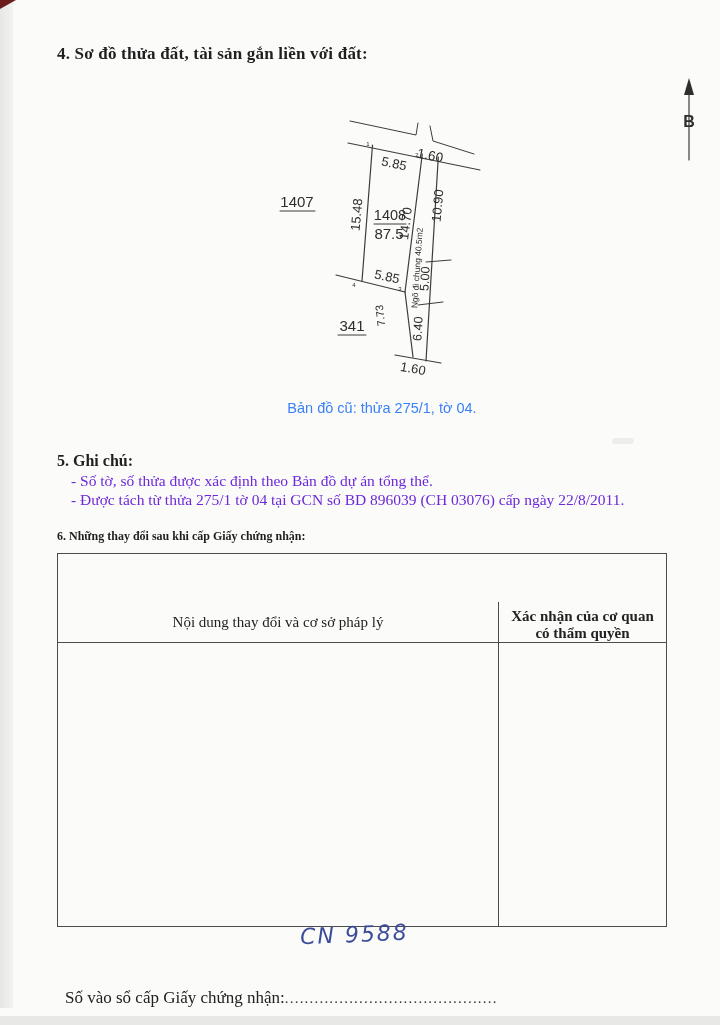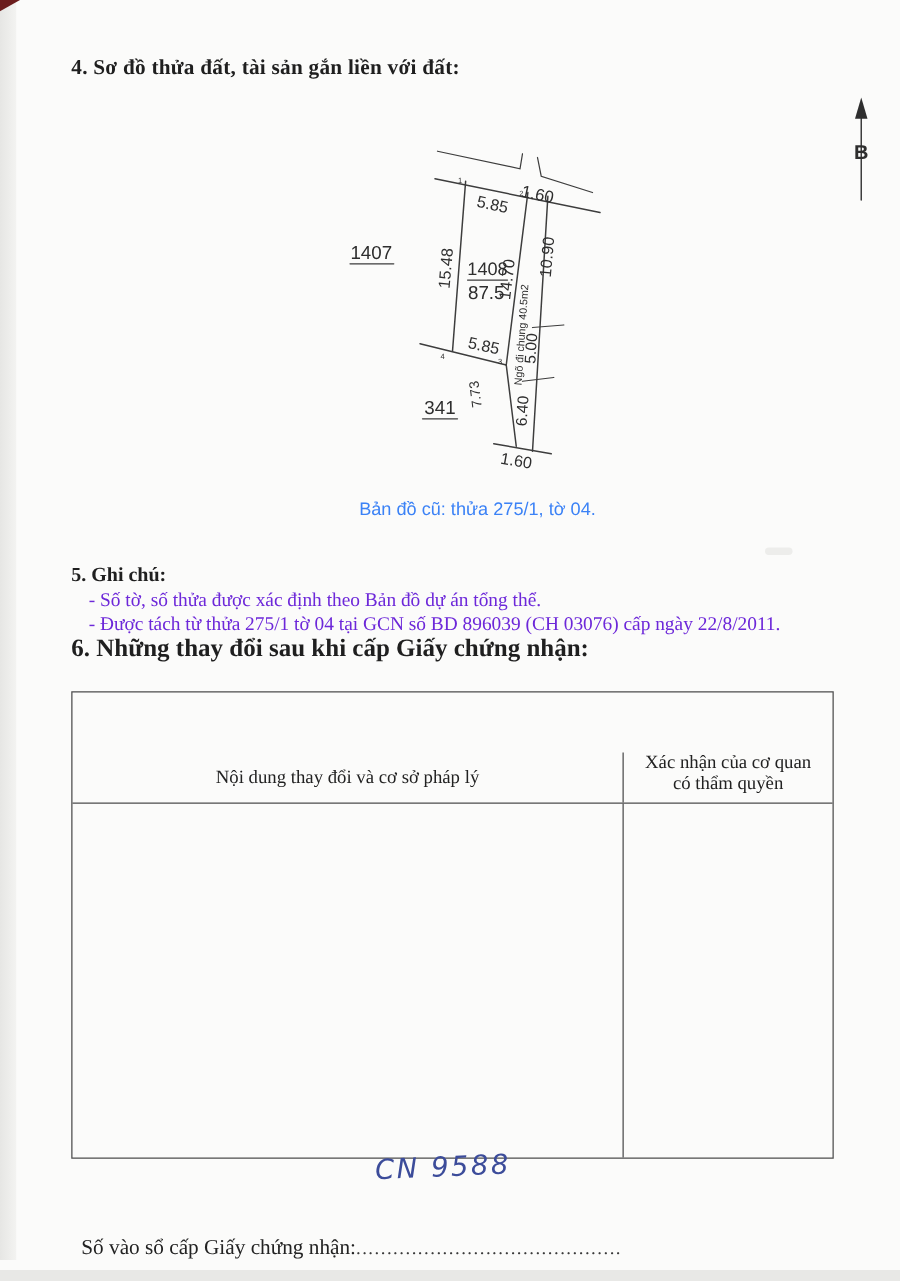--- a/index.html
+++ b/index.html
@@ -12,27 +12,27 @@
   .edge-bottom{position:absolute;left:0;top:1016px;width:720px;height:9px;background:#e8e8e6;}
   .corner-mark{position:absolute;left:0;top:0;width:0;height:0;border-top:9px solid #6b1d1d;border-right:16px solid transparent;}
   .h-serif{font-family:"Liberation Serif", serif;font-weight:bold;color:#1f1f1f;}
   .heading4{position:absolute;left:57px;top:44px;font-size:17px;letter-spacing:.2px;text-align:center;}
   .diagram-svg{position:absolute;left:270px;top:83px;width:220px;height:312px;}
   .north{position:absolute;left:666px;top:74px;width:48px;height:92px;}
   .caption{position:absolute;left:282px;top:400px;width:200px;text-align:center;
     font-family:"Liberation Sans", sans-serif;font-size:14.5px;color:#3b82f6;}
   .s5-heading{position:absolute;left:57px;top:452px;font-size:16px;}
   .notes{position:absolute;left:71px;top:471px;font-size:15.5px;color:#6d28d9;line-height:19.3px;width:600px;}
-  .s6-heading{position:absolute;left:57px;top:508px;font-size:20px;}
+  .s6-heading{position:absolute;left:57px;top:529px;font-size:12px;}
   .changes-table{position:absolute;left:57px;top:553px;width:610px;height:374px;
     border:1.6px solid #4c4c4c;box-sizing:border-box;display:flex;flex-direction:column;}
   .t-head{display:flex;height:40px;border-bottom:1.4px solid #4c4c4c;margin-top:48px;}
   .t-body{display:flex;flex:1;}
   .t-col1{width:441px;border-right:1.4px solid #4c4c4c;box-sizing:border-box;display:flex;align-items:center;justify-content:center;}
-  .t-col2{flex:1;display:flex;align-items:flex-start;justify-content:center;text-align:center;}
+  .t-col2{flex:1;display:flex;align-items:flex-end;justify-content:center;text-align:center;font-weight:bold;}
   .t-head .t-col1,.t-head .t-col2{font-size:15px;color:#222;}
   .t-col2 .two-line{line-height:17px;}
   .registry{position:absolute;left:65px;top:988px;font-size:17px;color:#222;white-space:nowrap;text-align:right;}
   .registry .dots{letter-spacing:1.2px;color:#3a3a3a;font-size:15px;}
   .handwritten{position:absolute;left:300px;top:922px;font-family:"DejaVu Sans", sans-serif;
     font-style:italic;font-size:22px;color:#3c4c9a;transform:rotate(-2.5deg);letter-spacing:2px;}
   .footer{position:absolute;left:57px;top:974px;width:614px;font-size:13.8px;line-height:17.6px;
     color:#333;text-align:justify;}
   .smudge{position:absolute;left:612px;top:438px;width:22px;height:6px;background:#ededeb;border-radius:3px;}
   svg text{font-family:"Liberation Sans", sans-serif;fill:#2e2e2e;}

